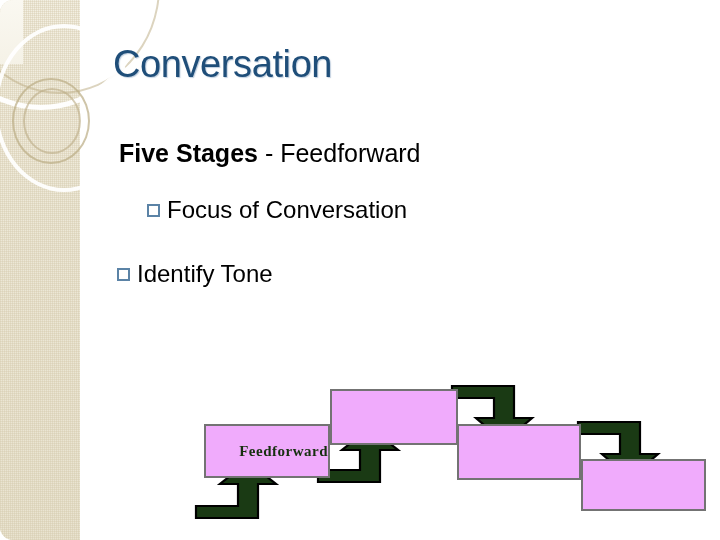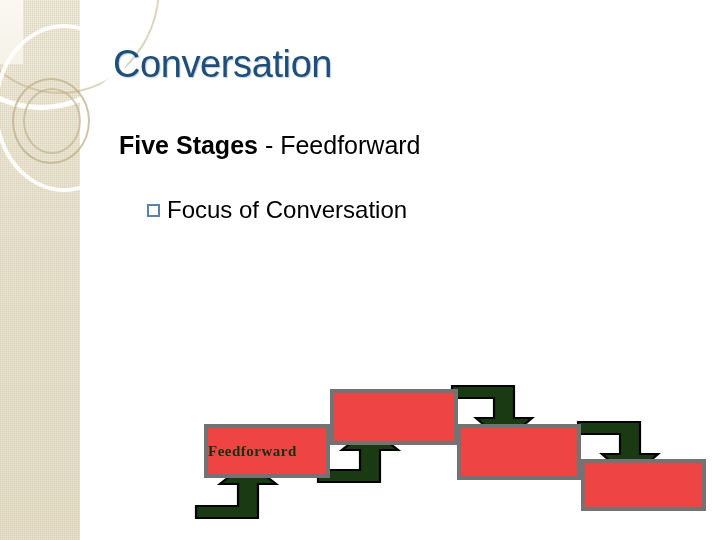--- a/index.html
+++ b/index.html
@@ -7,20 +7,21 @@
     padding: 0;
     background: #ffffff;
   }
   #slide {
     position: relative;
     width: 720px;
     height: 540px;
     background: #ffffff;
     overflow: hidden;
     font-family: "Liberation Sans", sans-serif;
+    border-radius: 13px;
   }
 
   
   .sidebar {
     position: absolute;
     left: 0; top: 0;
     width: 80px; height: 540px;
     background:
       repeating-linear-gradient(0deg, rgba(205,193,160,.30) 0 1px, rgba(255,255,255,0) 1px 2px),
       repeating-linear-gradient(90deg, rgba(205,193,160,.30) 0 1px, rgba(255,255,255,0) 1px 2px),
@@ -74,21 +75,21 @@
     position: absolute;
     left: 113px; top: 43px;
     font-size: 38px;
     color: #1F4E79;
     letter-spacing: -0.4px;
     text-shadow: 1px 1px 1px rgba(140,165,195,.55);
     white-space: nowrap;
   }
   .heading {
     position: absolute;
-    left: 119px; top: 131px;
+    left: 119px; top: 139px;
     font-size: 25px;
     color: #000000;
     white-space: nowrap;
   }
   .heading b { font-weight: bold; }
   .heading span.reg { font-weight: normal; }
 
   .bullet-row {
     position: absolute;
     left: 117px;
@@ -107,26 +108,26 @@
   }
   .bullet-label {
     font-size: 24px;
     color: #000000;
   }
 
   
   .diagram { position: absolute; left: 0; top: 0; width: 720px; height: 540px; }
   .stepbox {
     position: absolute;
-    background: #ef4444;
-    border: 4px solid #737373;
+    background: #f0abfc;
+    border: 2px solid #737373;
     box-sizing: border-box;
     display: flex;
     align-items: center;
-    justify-content: flex-start;
+    justify-content: flex-end;
   }
   .stepbox .step-label {
     font-family: "Liberation Serif", serif;
     font-weight: bold;
     font-size: 15px;
     color: #16300f;
     letter-spacing: .5px;
   }
   .arrow-svg { position: absolute; overflow: visible; }
 </style>
@@ -147,20 +148,24 @@
   <div class="slide-title">Conversation</div>
 
   <div class="heading">
     <b>Five Stages</b><span class="reg"> - Feedforward</span>
   </div>
 
   <div class="bullet-row bullet-1">
     <span class="bullet-box"></span>
     <span class="bullet-label">Focus of Conversation</span>
   </div>
+  <div class="bullet-row bullet-2">
+    <span class="bullet-box"></span>
+    <span class="bullet-label">Identify Tone</span>
+  </div>
 
   <div class="diagram">
 
     <svg class="arrow-svg" style="left:196px; top:462px;" width="110" height="56" viewBox="0 0 110 56">
       <path d="M0,44 L0,56 L62,56 L62,22 L80,22 L52,0 L24,22 L42,22 L42,44 Z" fill="#1A3A14" stroke="#000000" stroke-width="2.2" stroke-linejoin="miter"></path>
     </svg>
 
     <svg class="arrow-svg" style="left:318px; top:428px;" width="112" height="54" viewBox="0 0 112 54">
       <path d="M0,42 L0,54 L62,54 L62,22 L80,22 L52,0 L24,22 L42,22 L42,42 Z" fill="#1A3A14" stroke="#000000" stroke-width="2.2" stroke-linejoin="miter"></path>
     </svg>

